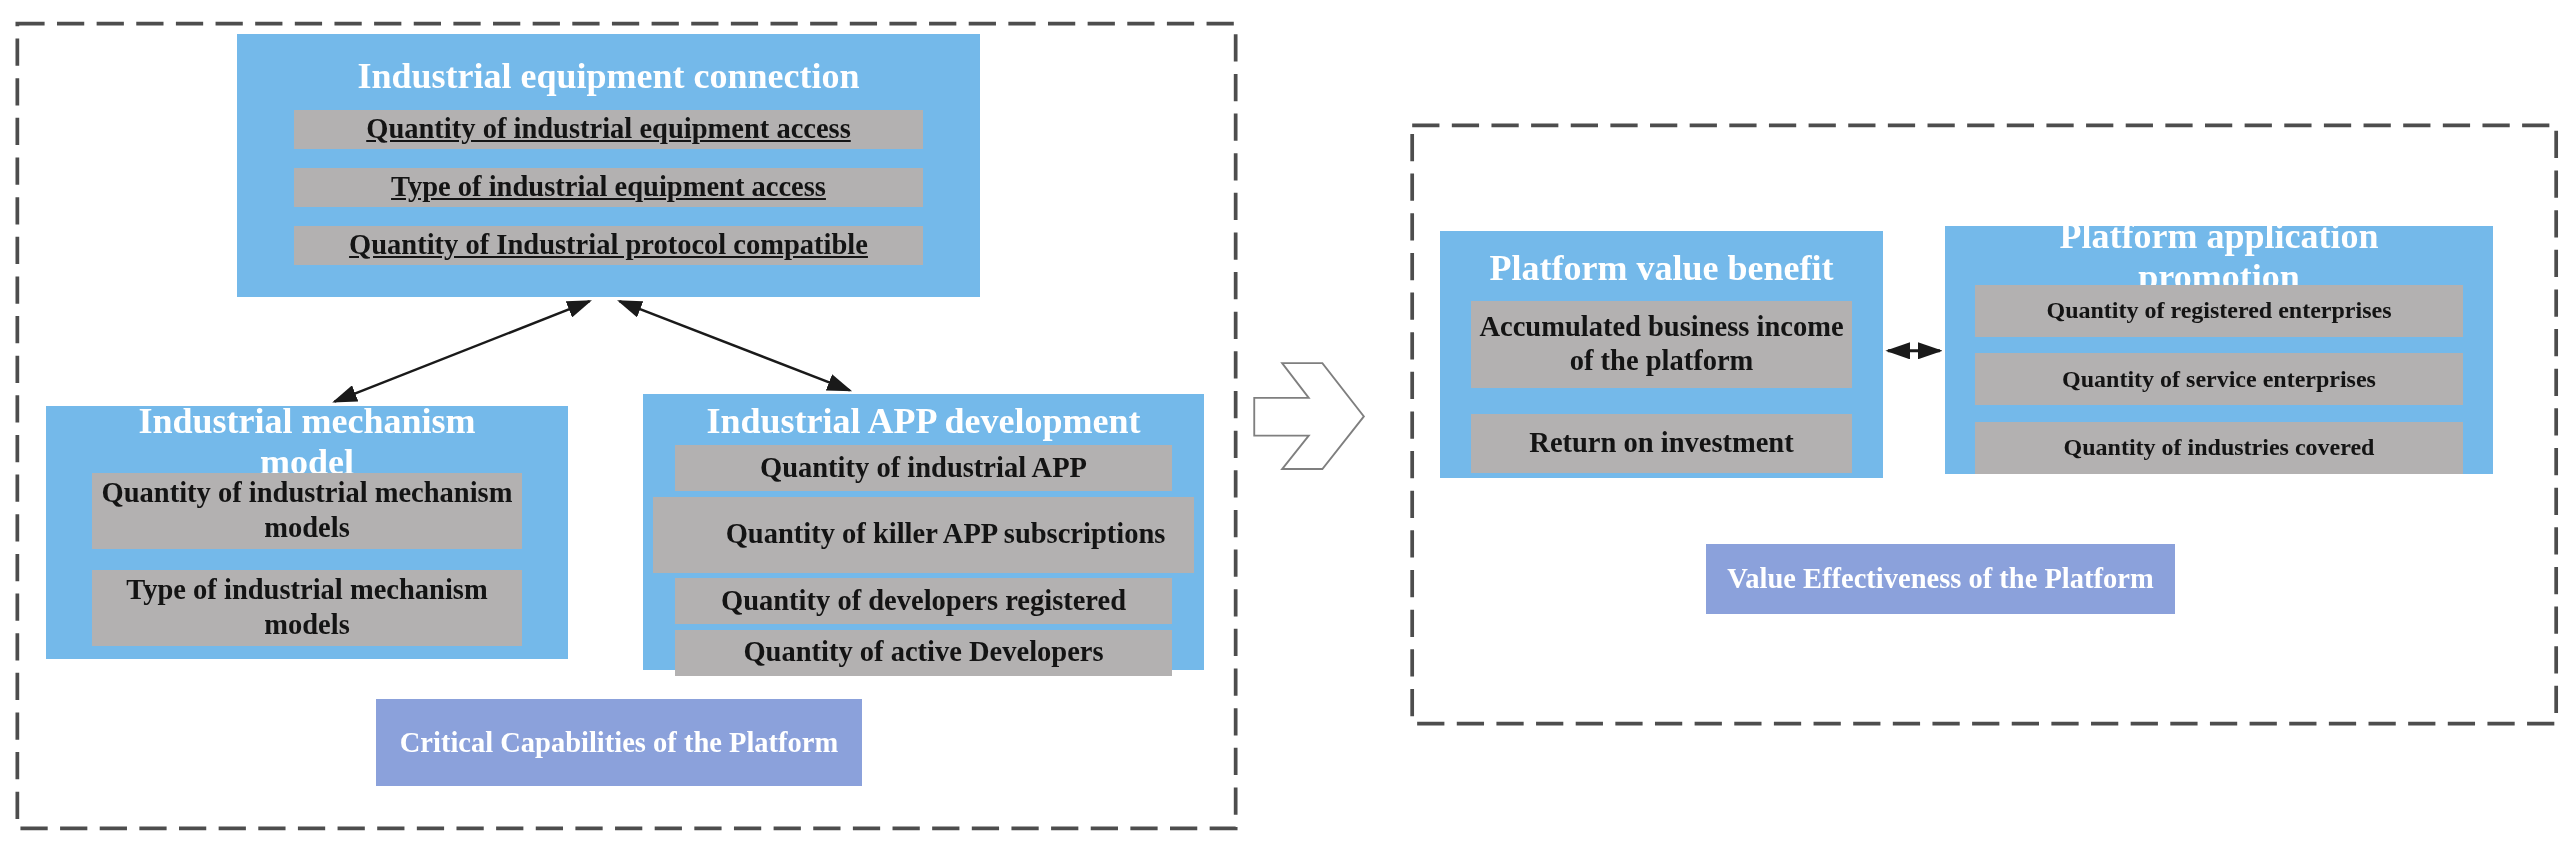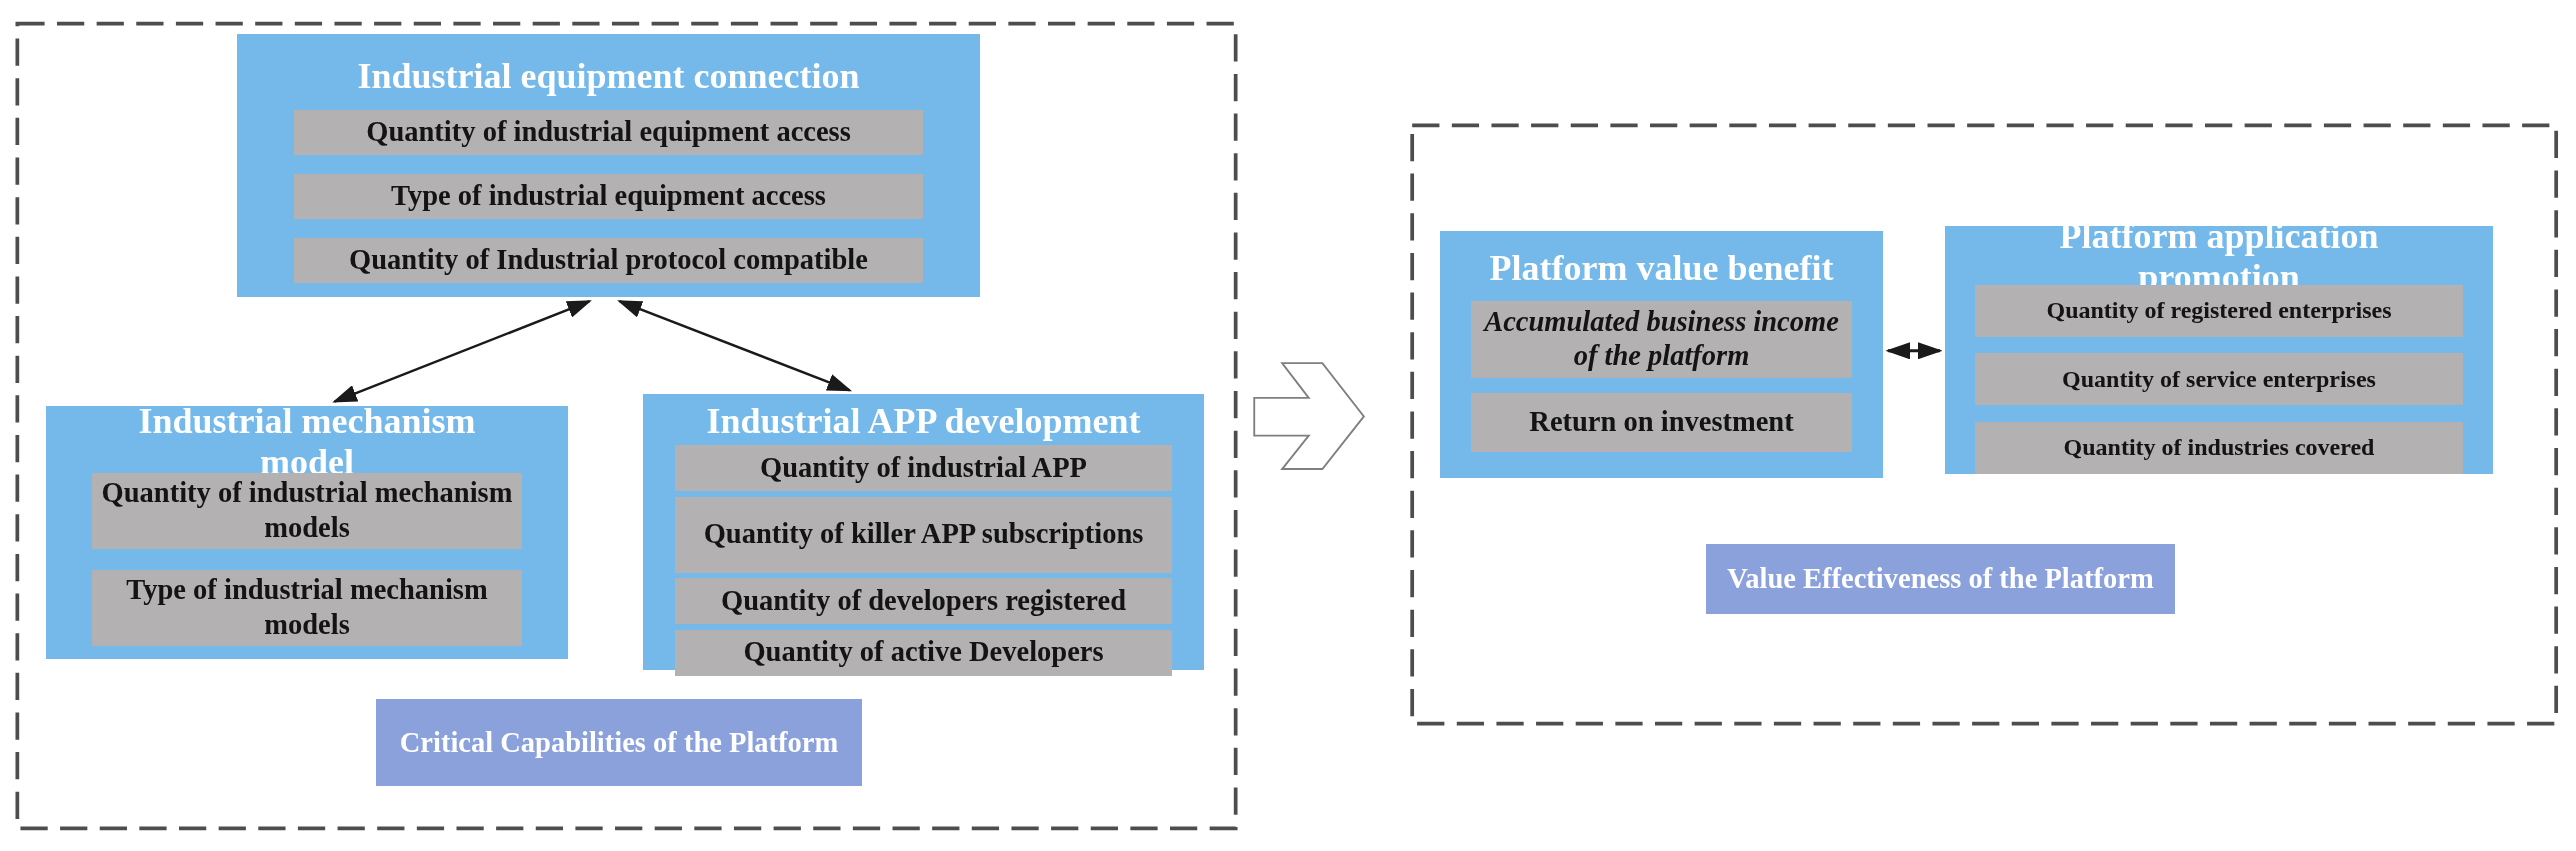--- a/index.html
+++ b/index.html
@@ -42,40 +42,40 @@
     color: #ffffff;
     display: flex; align-items: center; justify-content: center;
     text-align: center;
     font-size: 28.5px; line-height: 1.3;
     box-sizing: border-box;
   }
 
   
   #panel-equipment { left: 237px; top: 34px; width: 743px; height: 263px; padding: 17.3px 57px 0; }
   #panel-equipment .panel-title { height: 51px; margin-bottom: 7.4px; }
-  #panel-equipment .bar { height: 45px; margin-bottom: 19px; }
+  #panel-equipment .bar { height: 39px; margin-bottom: 19px; text-decoration: underline; }
   #panel-equipment .bar:last-child { margin-bottom: 0; }
 
   #panel-mechanism { left: 46px; top: 406px; width: 522px; height: 253px; padding: 12.4px 46px 0; }
   #panel-mechanism .panel-title { height: 48px; margin-bottom: 6.2px; }
   #panel-mechanism .bar { height: 76px; margin-bottom: 21px; }
   #panel-mechanism .bar:last-child { margin-bottom: 0; }
 
   #panel-appdev { left: 643px; top: 394px; width: 561px; height: 276px; padding: 7.4px 32px 0; }
   #panel-appdev .panel-title { height: 40px; margin-bottom: 3.7px; }
   #panel-appdev .bar { height: 46px; margin-bottom: 5.6px; }
-  #panel-appdev .bar.two-line { height: 76px; }
+  #panel-appdev .bar.two-line { height: 76px; padding-left: 44px; }
   #panel-appdev .bar:last-child { margin-bottom: 8px; text-align: center; }
 
   #caption-critical { left: 376px; top: 699px; width: 486px; height: 87px; padding: 0 20px; text-align: center; }
 
   
   #panel-benefit { left: 1440px; top: 231px; width: 443px; height: 247px; padding: 12.4px 31px 0; }
   #panel-benefit .panel-title { height: 50px; margin-bottom: 7.4px; }
-  #panel-benefit .bar.two-line { height: 77px; margin-bottom: 15px; font-style: italic; }
+  #panel-benefit .bar.two-line { height: 87px; margin-bottom: 26px; }
   #panel-benefit .bar.one-line { height: 59px; }
 
   #panel-promotion { left: 1945px; top: 226px; width: 548px; height: 248px; padding: 8.7px 30px 0; }
   #panel-promotion .panel-title { height: 45px; margin-bottom: 5px; }
   #panel-promotion .bar { height: 52px; margin-bottom: 16.7px; font-size: 24px; }
   #panel-promotion .bar:last-child { margin-bottom: 0; }
 
   #caption-value { left: 1706px; top: 544px; width: 469px; height: 70px; padding: 0 12.4px; }
 </style>
 </head>

